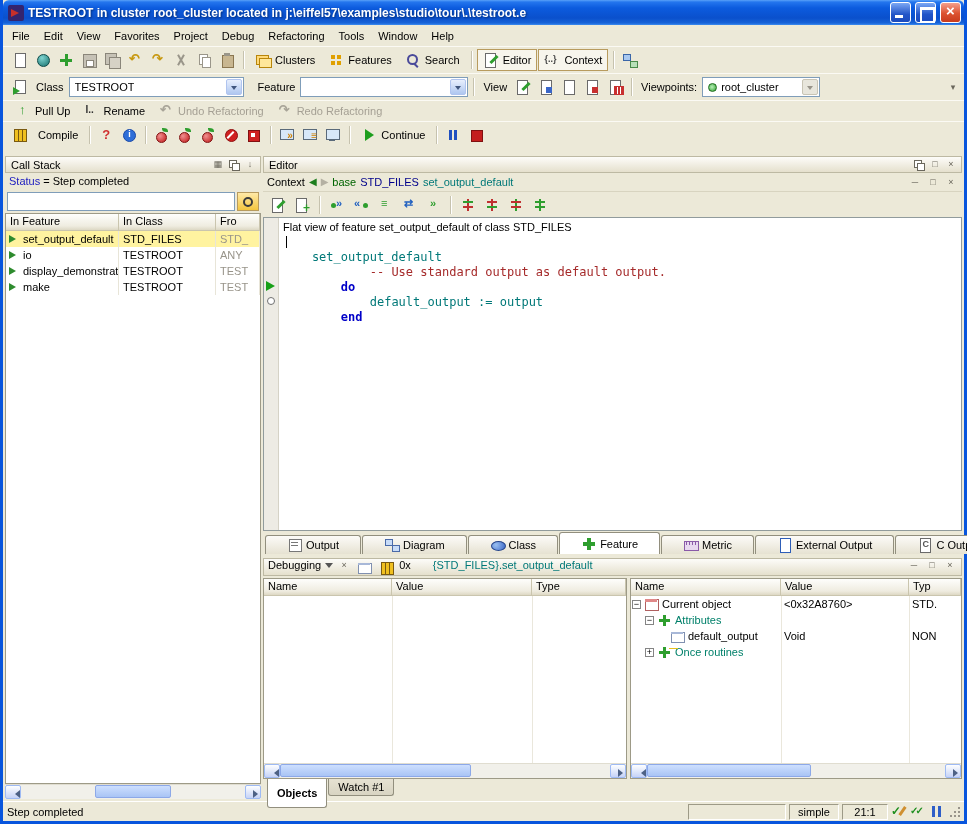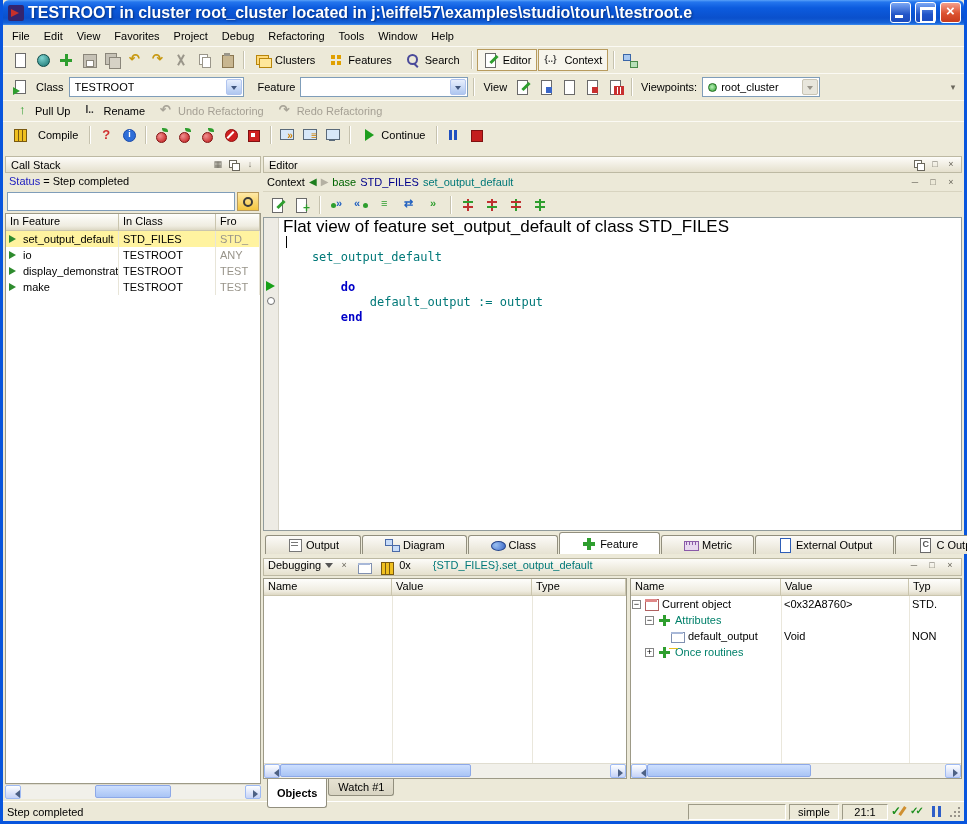--- a/index.html
+++ b/index.html
@@ -4,21 +4,21 @@
 <style>
 *{margin:0;padding:0;box-sizing:border-box}
 body{background:#9A9A9A;font-family:"Liberation Sans",sans-serif}
 .window{width:967px;height:824px;display:flex;flex-direction:column;border:3px solid #0855DD;border-top:0;background:#ECE9D8;font-size:11px;color:#000;position:relative}
 
 .titlebar{height:25px;flex:none;display:flex;align-items:center;gap:4px;padding:0 3px 0 5px;
  background:linear-gradient(180deg,#5AA1F8 0%,#2476EE 8%,#0C5BDE 32%,#0A50CC 72%,#1763D8 92%,#3C8CF0 100%);
  border-radius:6px 6px 0 0;color:#fff}
 .app-icon{width:16px;height:16px;flex:none;background:#34256E;border-radius:2px;position:relative}
 .app-icon::after{content:"";position:absolute;left:3px;top:4px;border:4px solid transparent;border-left:8px solid #C8302A}
-.title-text{flex:1;font-weight:bold;font-size:16px;white-space:nowrap;overflow:hidden;text-shadow:1px 1px 2px #002D7A}
+.title-text{flex:1;font-weight:bold;font-size:12px;white-space:nowrap;overflow:hidden;text-shadow:1px 1px 2px #002D7A}
 .winbtn{width:21px;height:21px;flex:none;border:1px solid #fff;border-radius:3px;position:relative;
  background:linear-gradient(180deg,#7CA8F4,#2255C8 60%,#1B4BBE)}
 .winbtn.close{background:linear-gradient(180deg,#F4A08C,#DC5230 55%,#C83C1E)}
 .winbtn.min::after{content:"";position:absolute;left:4px;bottom:4px;width:8px;height:3px;background:#fff}
 .winbtn.max::after{content:"";position:absolute;left:4px;top:4px;width:11px;height:11px;border:2px solid #fff;border-top-width:3px}
 .winbtn.close::after{content:"×";position:absolute;left:5px;top:-1px;color:#fff;font-size:15px;font-weight:bold}
 
 .menubar{height:21px;flex:none;display:flex;align-items:center;padding-left:2px}
 .menu-item{padding:2px 7px}
 
@@ -183,21 +183,21 @@
 .context-bar{height:19px;display:flex;align-items:center;gap:4px;padding:0 4px;background:#ECE9D8;border-bottom:1px solid #D8D4C0;flex:none}
 .nav-arrow{font-size:10px;line-height:10px}
 .nav-back{color:#1E7E1E}.nav-fwd{color:#B4B0A2}
 .bc-cluster{color:#006400}.bc-class{color:#00008B}.bc-feature{color:#007878}
 .editor-toolbar{height:25px;display:flex;align-items:center;gap:2px;padding:0 4px;background:#ECE9D8;flex:none}
 .code-wrap{flex:1;position:relative;background:#fff;border:1px solid #919B9C;overflow:hidden}
 .gutter{position:absolute;left:0;top:0;bottom:0;width:15px;background:#EDEBE4;border-right:1px solid #D5D2C6}
 .marker-arrow{position:absolute;left:2px;top:63px;width:0;height:0;border:5px solid transparent;border-left:9px solid #18A018}
 .marker-circle{position:absolute;left:3px;top:79px;width:8px;height:8px;border:1px solid #707070;border-radius:50%;background:#fff}
 .code-content{position:absolute;left:15px;top:0;right:0;bottom:0;padding:1px 0 0 4px}
-.view-line{height:16px;line-height:16px;font-size:17px}
+.view-line{height:16px;line-height:16px;font-size:11px}
 .code-line{height:15px;line-height:15px;font:12px "DejaVu Sans Mono",monospace;white-space:pre}
 .seg-id{color:#007878}.seg-kw{color:#0000C8;font-weight:bold}.seg-comment{color:#A52A2A}.seg-plain{color:#000}
 .caret{position:absolute;left:22px;top:18px;width:1px;height:12px;background:#000}
 .tabbar{height:23px;flex:none;display:flex;align-items:flex-end;padding:0 2px;background:#ECE9D8}
 .tab{height:19px;display:flex;align-items:center;gap:3px;padding:0 21px;margin-right:1px;border:1px solid #928F7E;border-bottom:none;
  border-radius:3px 3px 0 0;background:linear-gradient(#FCFBF8,#E6E2D2);white-space:nowrap}
 .tab.active{height:22px;background:#fff;position:relative;z-index:2}
 
 .debug-pane{position:absolute;left:0;right:0;top:402px;bottom:0;display:flex;flex-direction:column}
 .debug-header{height:18px;display:flex;align-items:flex-start;gap:4px;padding:0 4px;
@@ -563,21 +563,21 @@
         <div class="code-wrap">
           <div class="gutter">
             <span class="marker-arrow"></span>
             <span class="marker-circle"></span>
           </div>
           <div class="code-content">
             <div class="view-line">Flat view of feature set_output_default of class STD_FILES</div>
             <div id="code-lines">
                 <div class="code-line"></div>
                 <div class="code-line"><span class="seg-id">    set_output_default</span></div>
-                <div class="code-line"><span class="seg-plain">            </span></div>
+                <div class="code-line"><span class="seg-plain">            </span><span class="seg-comment">-- Use standard output as default output.</span></div>
                 <div class="code-line"><span class="seg-plain">        </span><span class="seg-kw">do</span></div>
                 <div class="code-line"><span class="seg-plain">            </span><span class="seg-id">default_output := output</span></div>
                 <div class="code-line"><span class="seg-plain">        </span><span class="seg-kw">end</span></div>
               </div>
           </div>
           <span class="caret"></span>
         </div>
         <div class="tabbar" id="editor-tabs">
             <div class="tab">
               <span class="ic ic-tab-output"></span>

